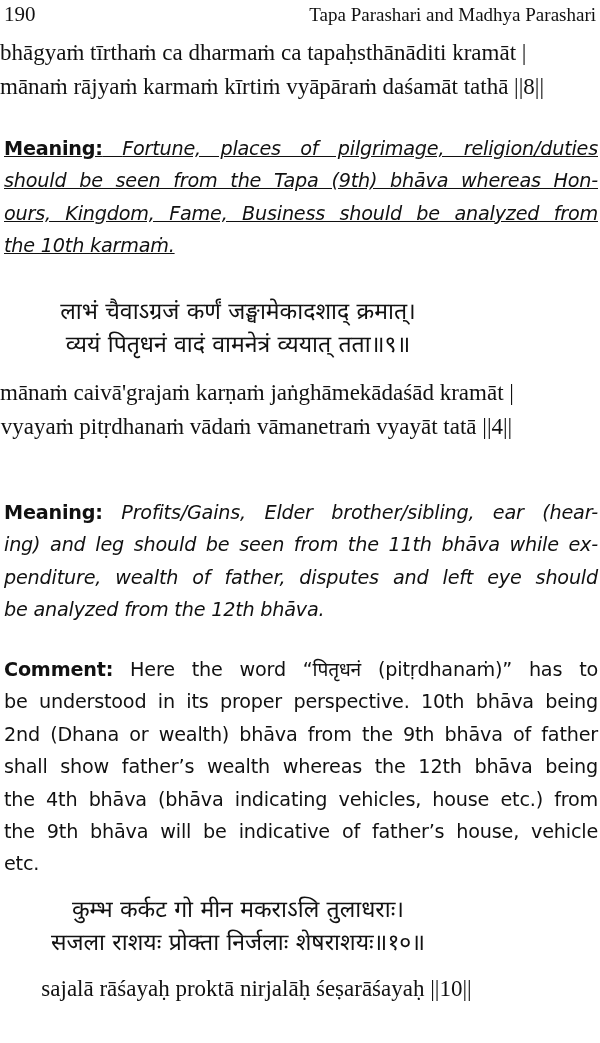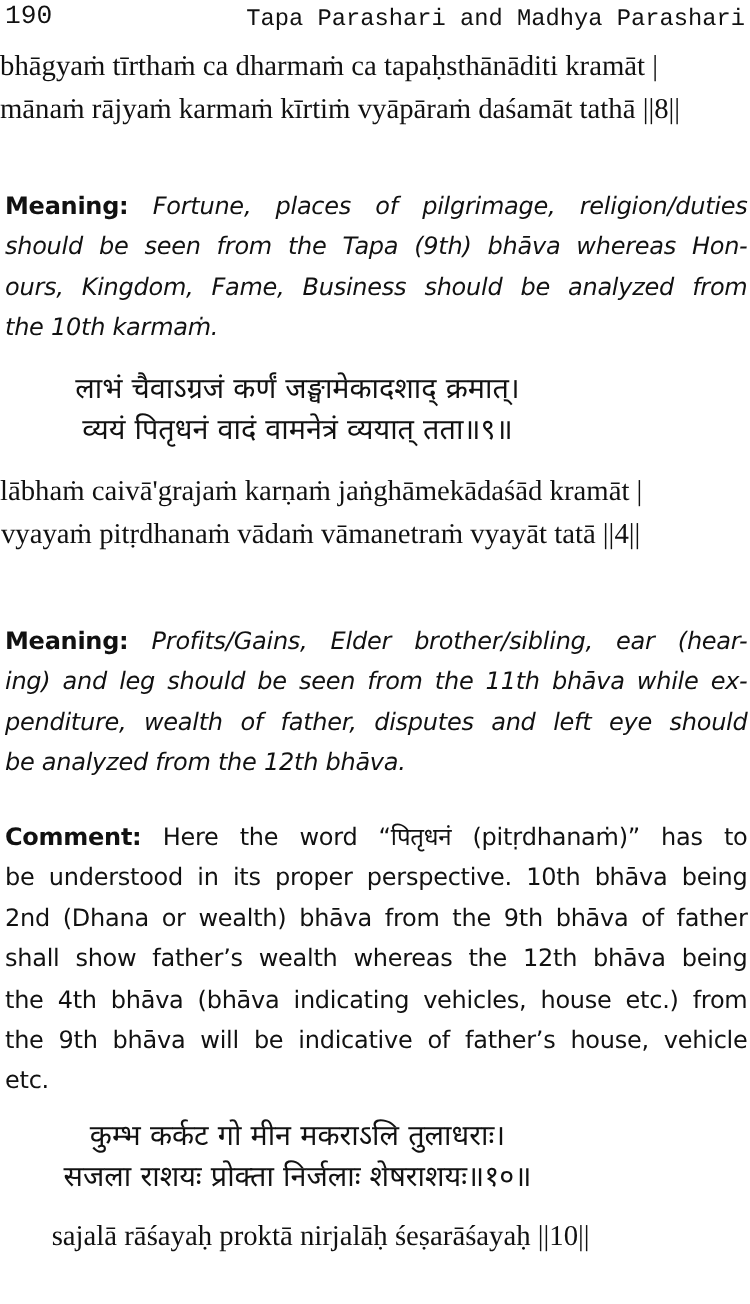--- a/index.html
+++ b/index.html
@@ -18,21 +18,21 @@
       position: absolute;
       left: 0; top: 0;
       width: 600px; height: 1043px;
     }
     .header {
       position: absolute;
       top: 0;
       left: 4px;
       right: 4px;
       height: 34px;
-      font-family: Liberation Mono, monospace;
+      font-family: Liberation Serif, serif;
     }
     .page-number {
       position: absolute;
       left: 0;
       top: 2px;
       font-size: 21px;
     }
     .running-head {
       position: absolute;
       right: 0;
@@ -96,34 +96,34 @@
   <div class="header">
     <span class="page-number">190</span>
     <span class="running-head">Tapa Parashari and Madhya Parashari</span>
   </div>
 
   <div class="verse" style="top:36px;">
     <span class="line">bhāgyaṁ tīrthaṁ ca dharmaṁ ca tapaḥsthānāditi kramāt |</span>
     <span class="line">mānaṁ rājyaṁ karmaṁ kīrtiṁ vyāpāraṁ daśamāt tathā ||8||</span>
   </div>
 
-  <div class="para" style="top:149px;">
+  <div class="para" style="top:133px;text-decoration:underline;">
     <span class="line j"><span class="label">Meaning:</span> <span class="ital">Fortune, places of pilgrimage, religion/duties</span></span>
     <span class="line j ital">should be seen from the Tapa (9th) bhāva whereas Hon-</span>
     <span class="line j ital">ours, Kingdom, Fame, Business should be analyzed from</span>
     <span class="line ital">the 10th karmaṁ.</span>
   </div>
 
   <div class="deva" style="top:295px;">
     <span class="line">लाभं चैवाऽग्रजं कर्णं जङ्घामेकादशाद् क्रमात्।</span>
     <span class="line">व्ययं पितृधनं वादं वामनेत्रं व्ययात् तता॥९॥</span>
   </div>
 
   <div class="verse" style="top:376px;">
-    <span class="line">lābhaṁ caivā'grajaṁ karṇaṁ jaṅghāmekādaśād kramāt |</span>
+    <span class="line">mānaṁ caivā'grajaṁ karṇaṁ jaṅghāmekādaśād kramāt |</span>
     <span class="line">vyayaṁ pitṛdhanaṁ vādaṁ vāmanetraṁ vyayāt tatā ||4||</span>
   </div>
 
   <div class="para" style="top:477px;margin-top:20px;">
     <span class="line j"><span class="label">Meaning:</span> <span class="ital">Profits/Gains, Elder brother/sibling, ear (hear-</span></span>
     <span class="line j ital">ing) and leg should be seen from the 11th bhāva while ex-</span>
     <span class="line j ital">penditure, wealth of father, disputes and left eye should</span>
     <span class="line ital">be analyzed from the 12th bhāva.</span>
   </div>
 

